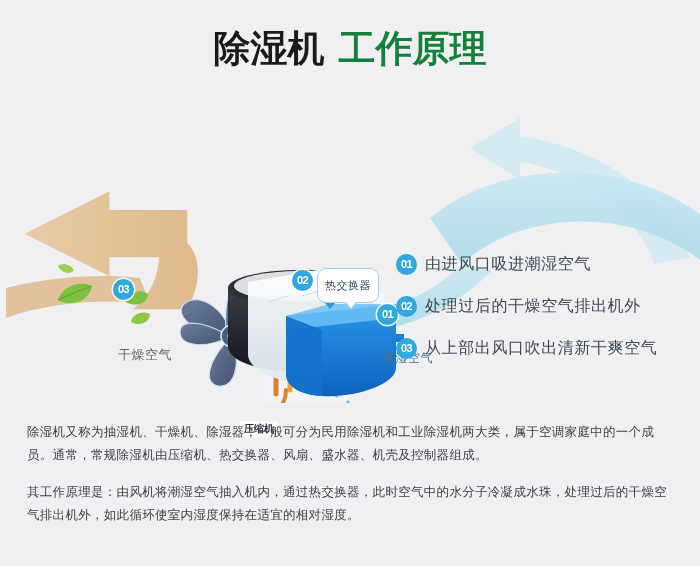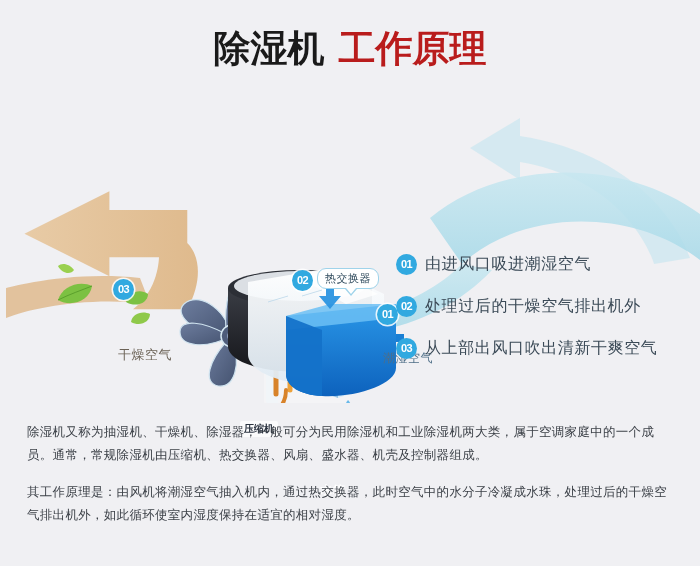--- a/index.html
+++ b/index.html
@@ -27,21 +27,21 @@
   .title-a, .title-b {
     font-size: 37px;
     font-weight: bold;
     color: #1a1a1a;
     letter-spacing: 0px;
     line-height: 1;
     vertical-align: middle;
   }
   .title-b {
     margin-left: 14px;
-    color: #b91c1c;
+    color: #15803d;
   }
 
   
   .stage {
     position: absolute;
     left: 0;
     top: 118px;
     width: 700px;
     height: 285px;
   }
@@ -71,21 +71,21 @@
     letter-spacing: 1px;
   }
 
   
   .bubble {
     position: absolute;
     left: 317px; top: 150px;
     background: #ffffff;
     border: 1px solid #9fd3ea;
     border-radius: 9px;
-    padding: 2px 7px;
+    padding: 9px 7px;
     font-size: 11px;
     color: #2f4a5c;
     white-space: nowrap;
     letter-spacing: 0.5px;
   }
   .bubble:after {
     content: "";
     position: absolute;
     left: 28px; bottom: -6px;
     width: 0; height: 0;

